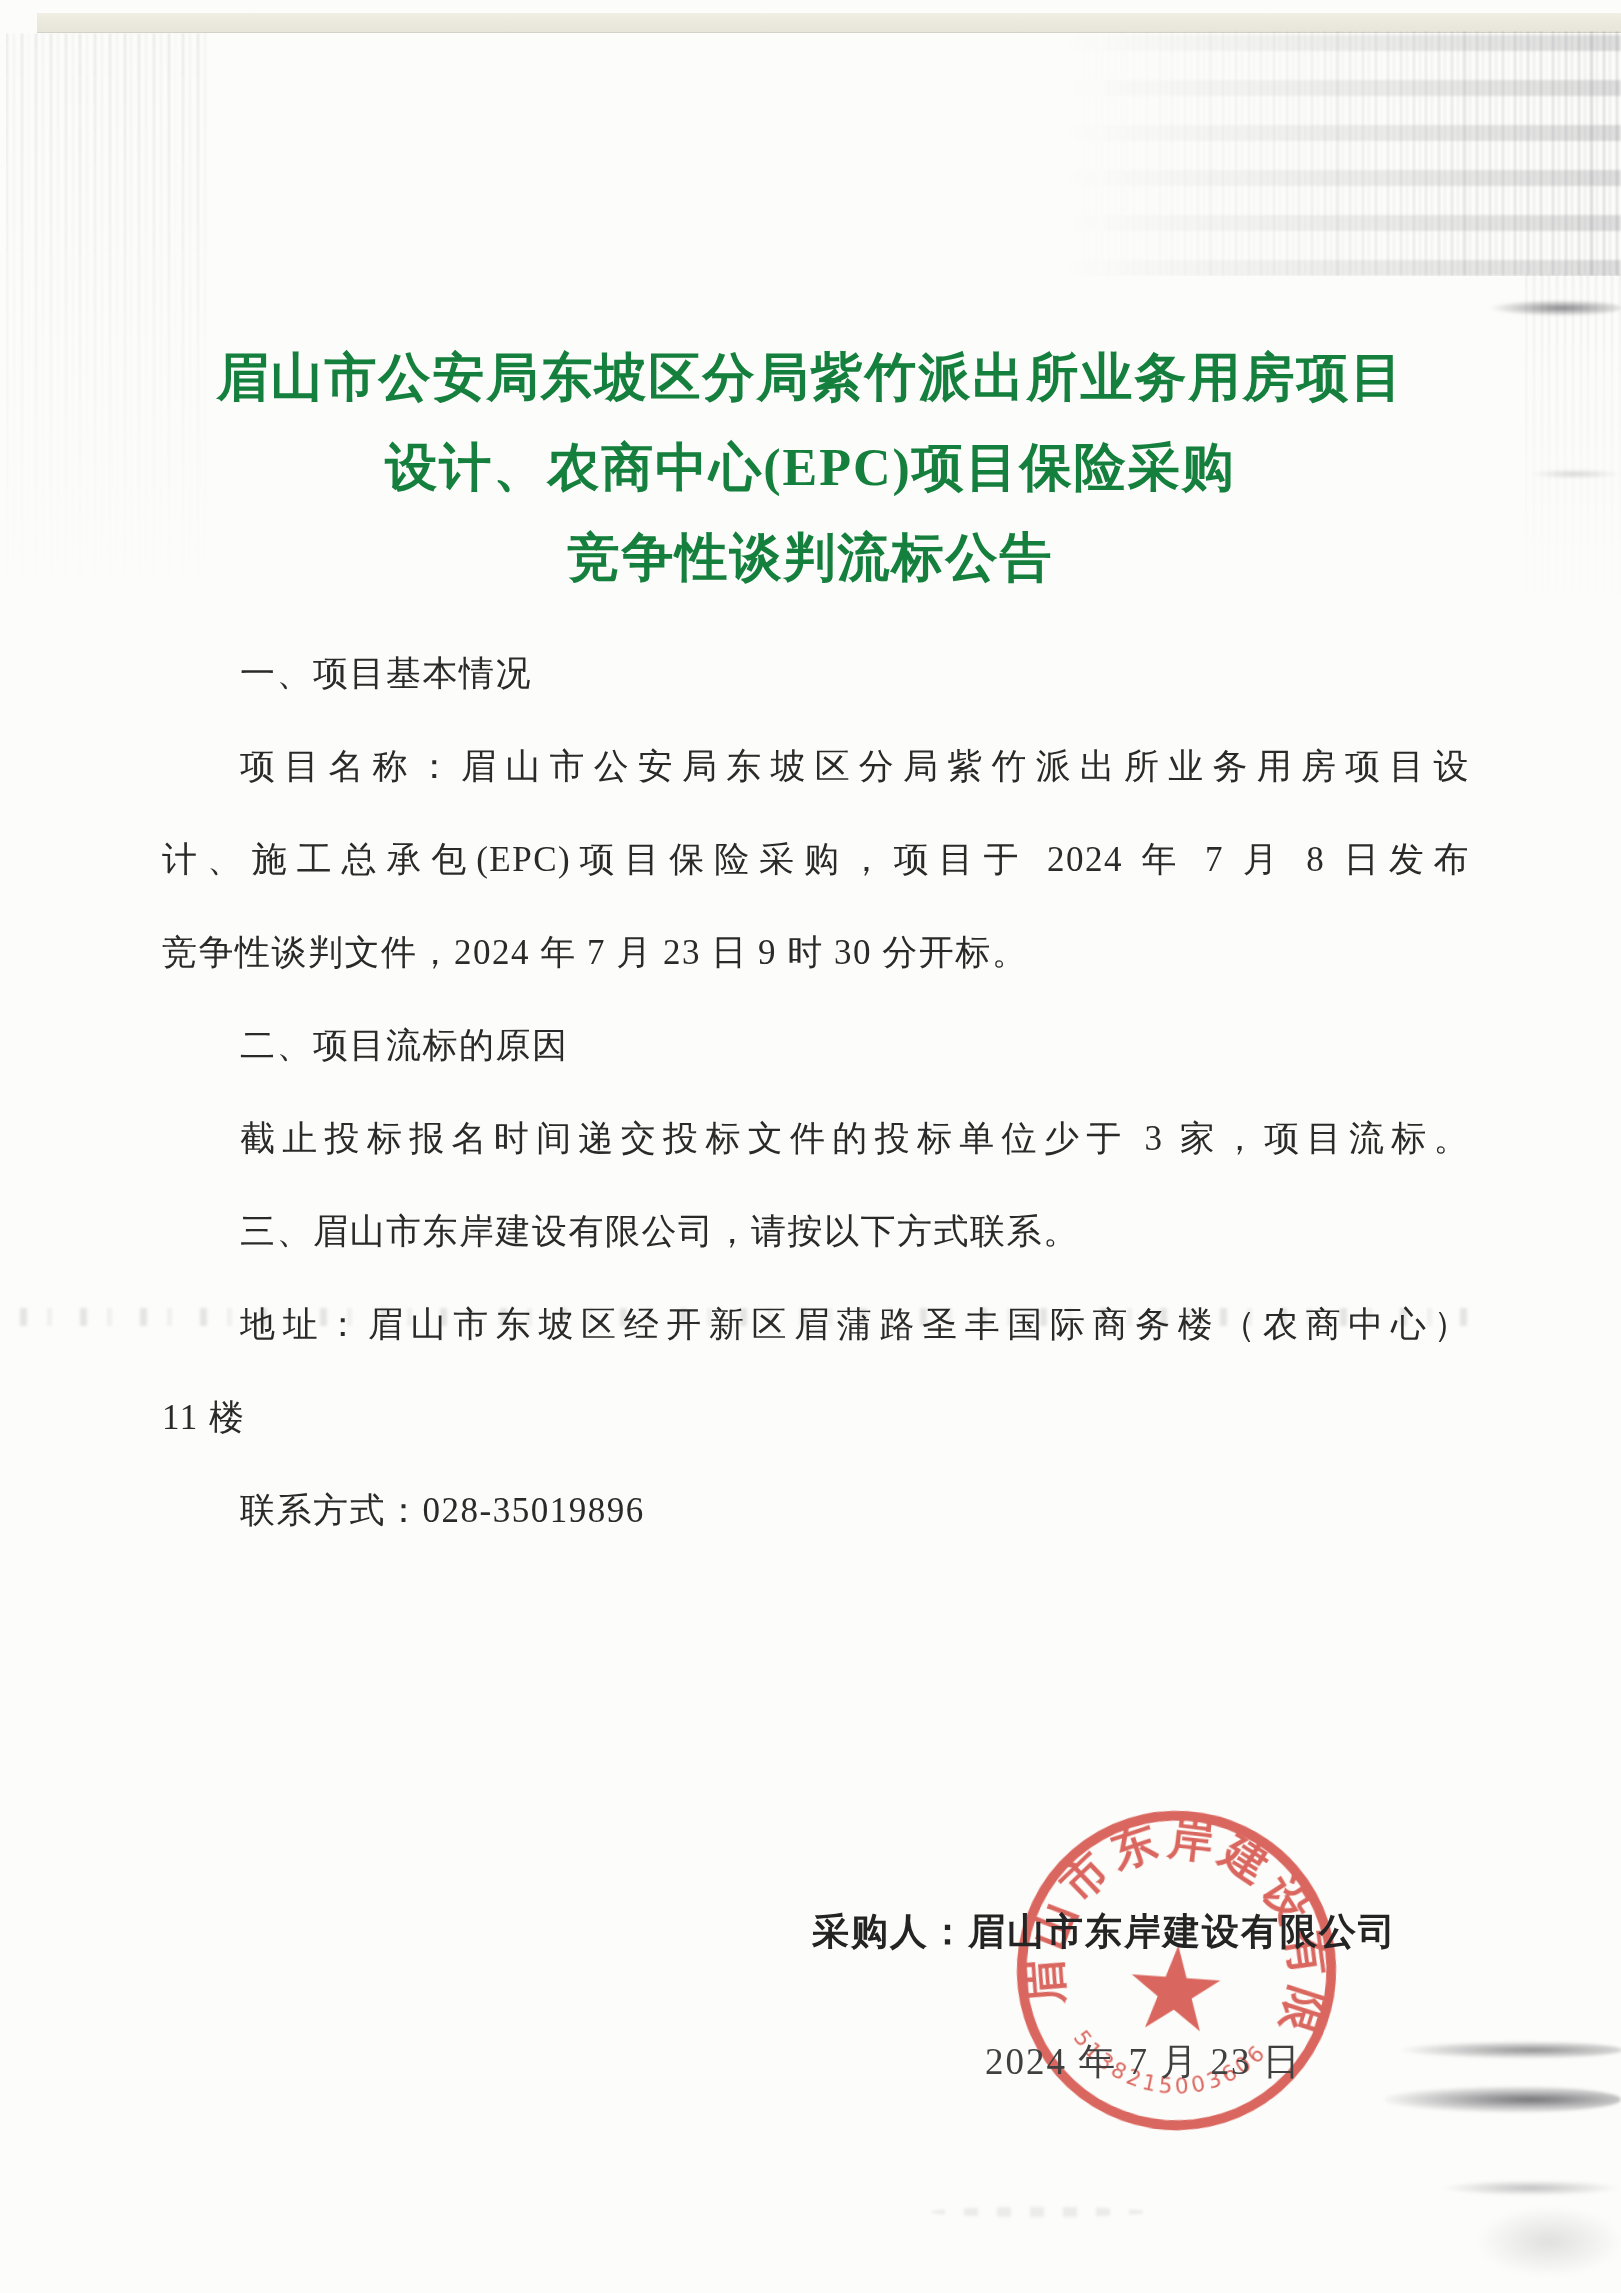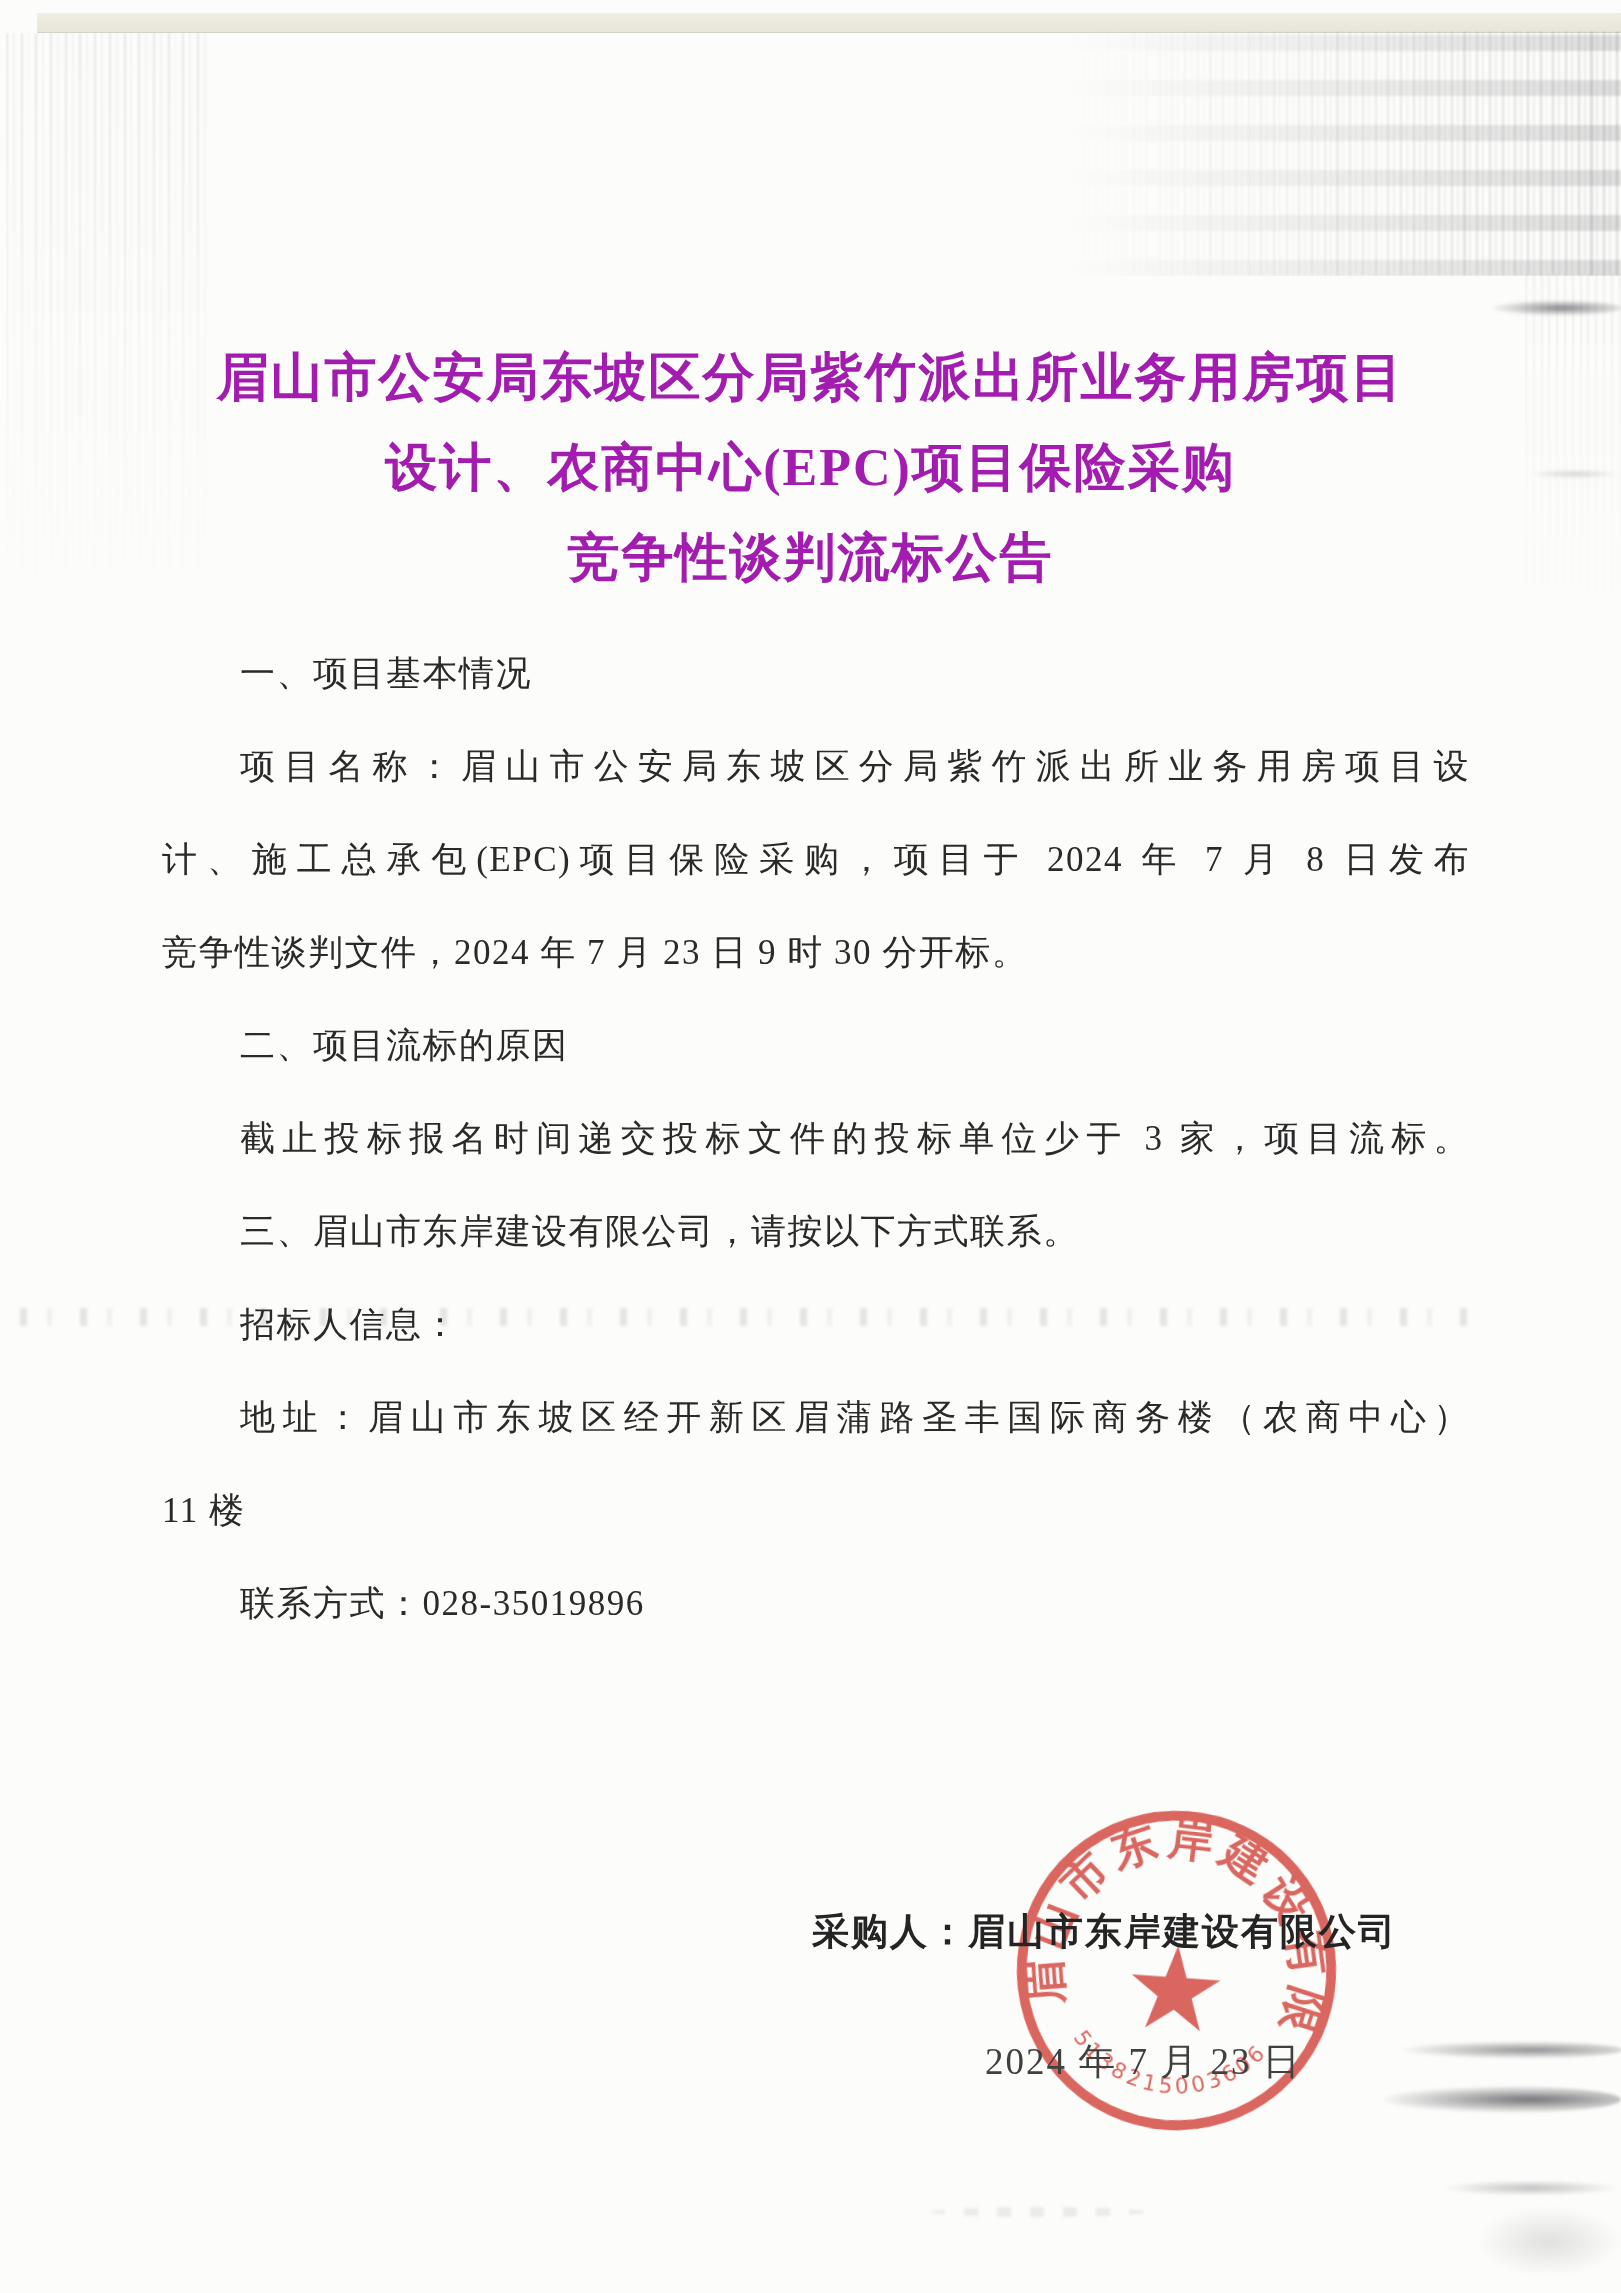--- a/index.html
+++ b/index.html
@@ -62,21 +62,21 @@
   .scan-smudge.b4{left:1478px;top:2207px;width:143px;height:69px;
     background:radial-gradient(ellipse, rgba(100,100,108,.18), rgba(100,100,108,0) 72%);filter:blur(2.9px);}
   .scan-smudge.c1{left:931px;top:2207px;width:216px;height:9.8px;opacity:.5;
     background:repeating-linear-gradient(90deg, rgba(100,100,108,.22) 0 13.7px, rgba(0,0,0,0) 13.7px 33px);filter:blur(1.5px);}
 
   
   .title-block{
     position:absolute;left:0;top:333px;width:1621px;
     text-align:center;
     font-size:52px;font-weight:600;letter-spacing:2px;
-    line-height:90px;color:#a21caf;
+    line-height:90px;color:#15803d;
   }
   .body-block{
     position:absolute;left:162px;top:627px;width:1308px;
     font-size:35px;line-height:93px;letter-spacing:1.5px;color:#2a2a2a;
   }
   .body-line{white-space:nowrap;}
   .body-line.indent{text-indent:78px;}
   .body-line.full{white-space:normal;text-align:justify;text-align-last:justify;}
 
   .sig-purchaser{
@@ -122,21 +122,20 @@
   </div>
 
   <div class="body-block">
     <div class="body-line indent">一、项目基本情况</div>
     <div class="body-line indent full">项目名称：眉山市公安局东坡区分局紫竹派出所业务用房项目设</div>
     <div class="body-line full">计、施工总承包(EPC)项目保险采购，项目于 2024 年 7 月 8 日发布</div>
     <div class="body-line">竞争性谈判文件，2024 年 7 月 23 日 9 时 30 分开标。</div>
     <div class="body-line indent">二、项目流标的原因</div>
     <div class="body-line indent full">截止投标报名时间递交投标文件的投标单位少于 3 家，项目流标。</div>
     <div class="body-line indent">三、眉山市东岸建设有限公司，请按以下方式联系。</div>
-    <div class="body-line indent">招标人信息：</div>
     <div class="body-line indent full">地址：眉山市东坡区经开新区眉蒲路圣丰国际商务楼（农商中心）</div>
     <div class="body-line">11 楼</div>
     <div class="body-line indent">联系方式：028-35019896</div>
   </div>
 
   <div class="stamp">
     <svg viewBox="0 0 344 344" xmlns="http://www.w3.org/2000/svg">
       <defs>
         <path id="arc-top" d="M 60,213 A 119,119 0 1 1 284,213" fill="none"></path>
         <path id="arc-bottom" d="M 69,244 A 126,126 0 0 0 275,244" fill="none"></path>

